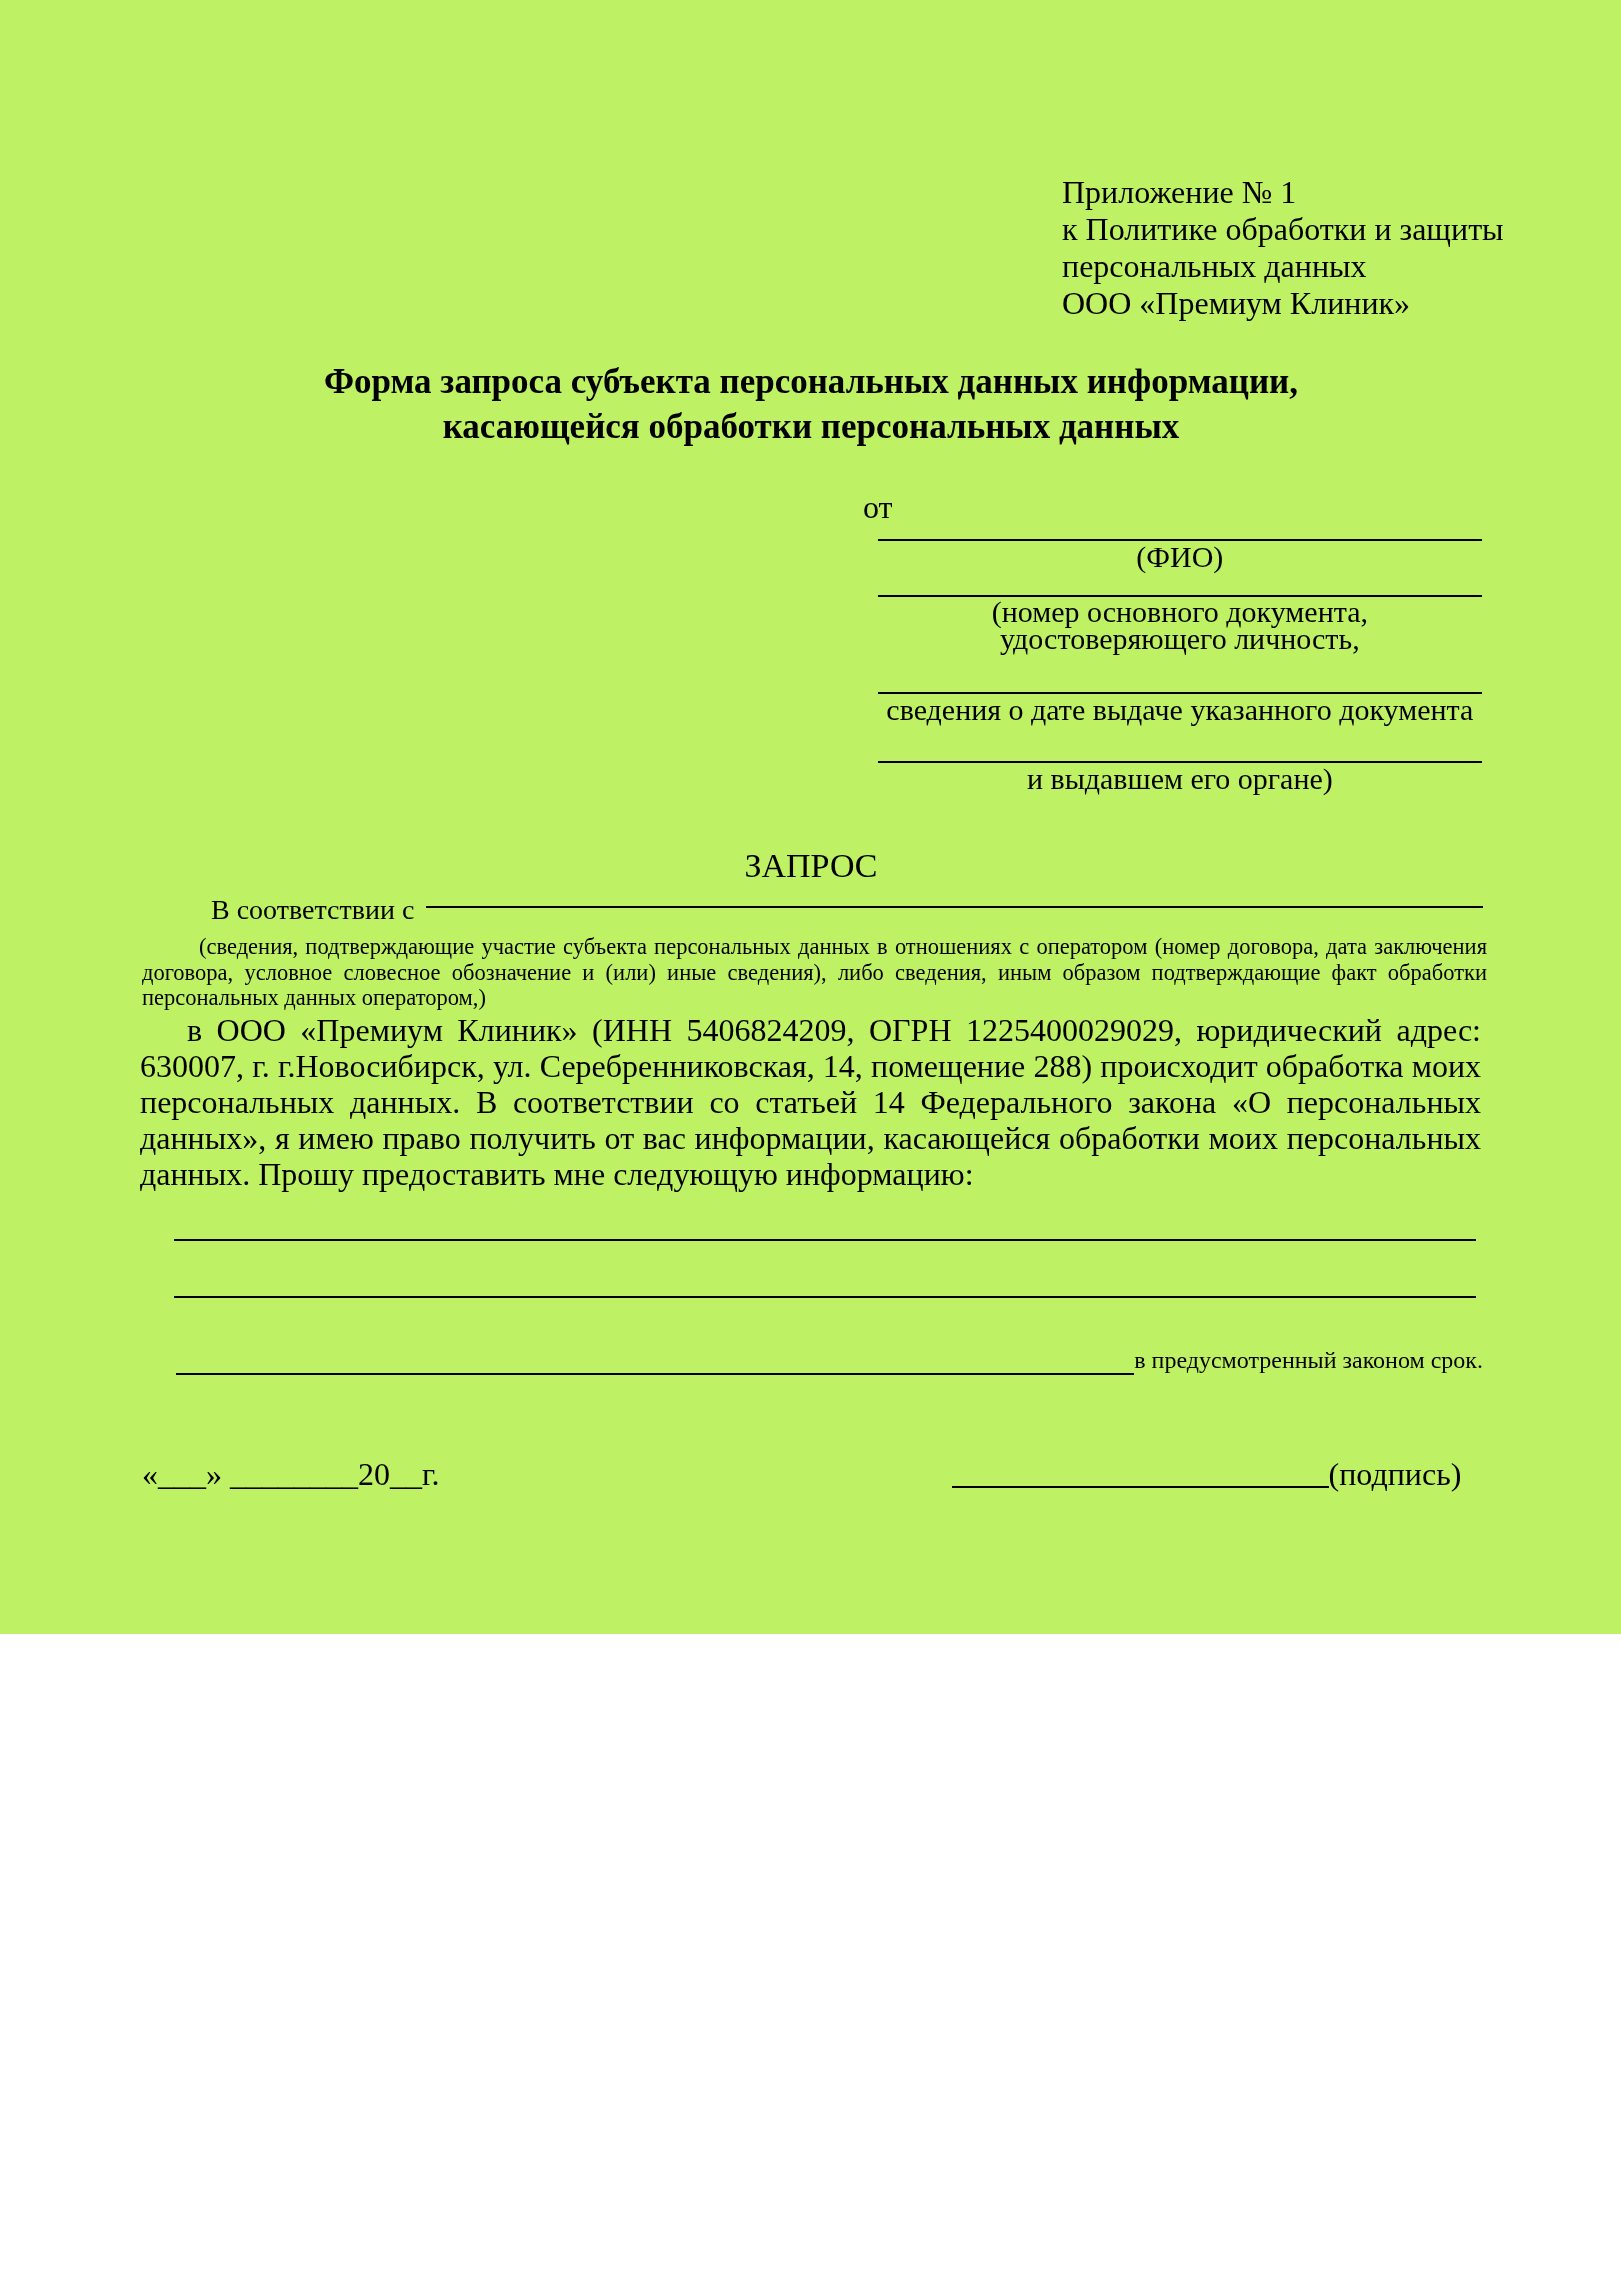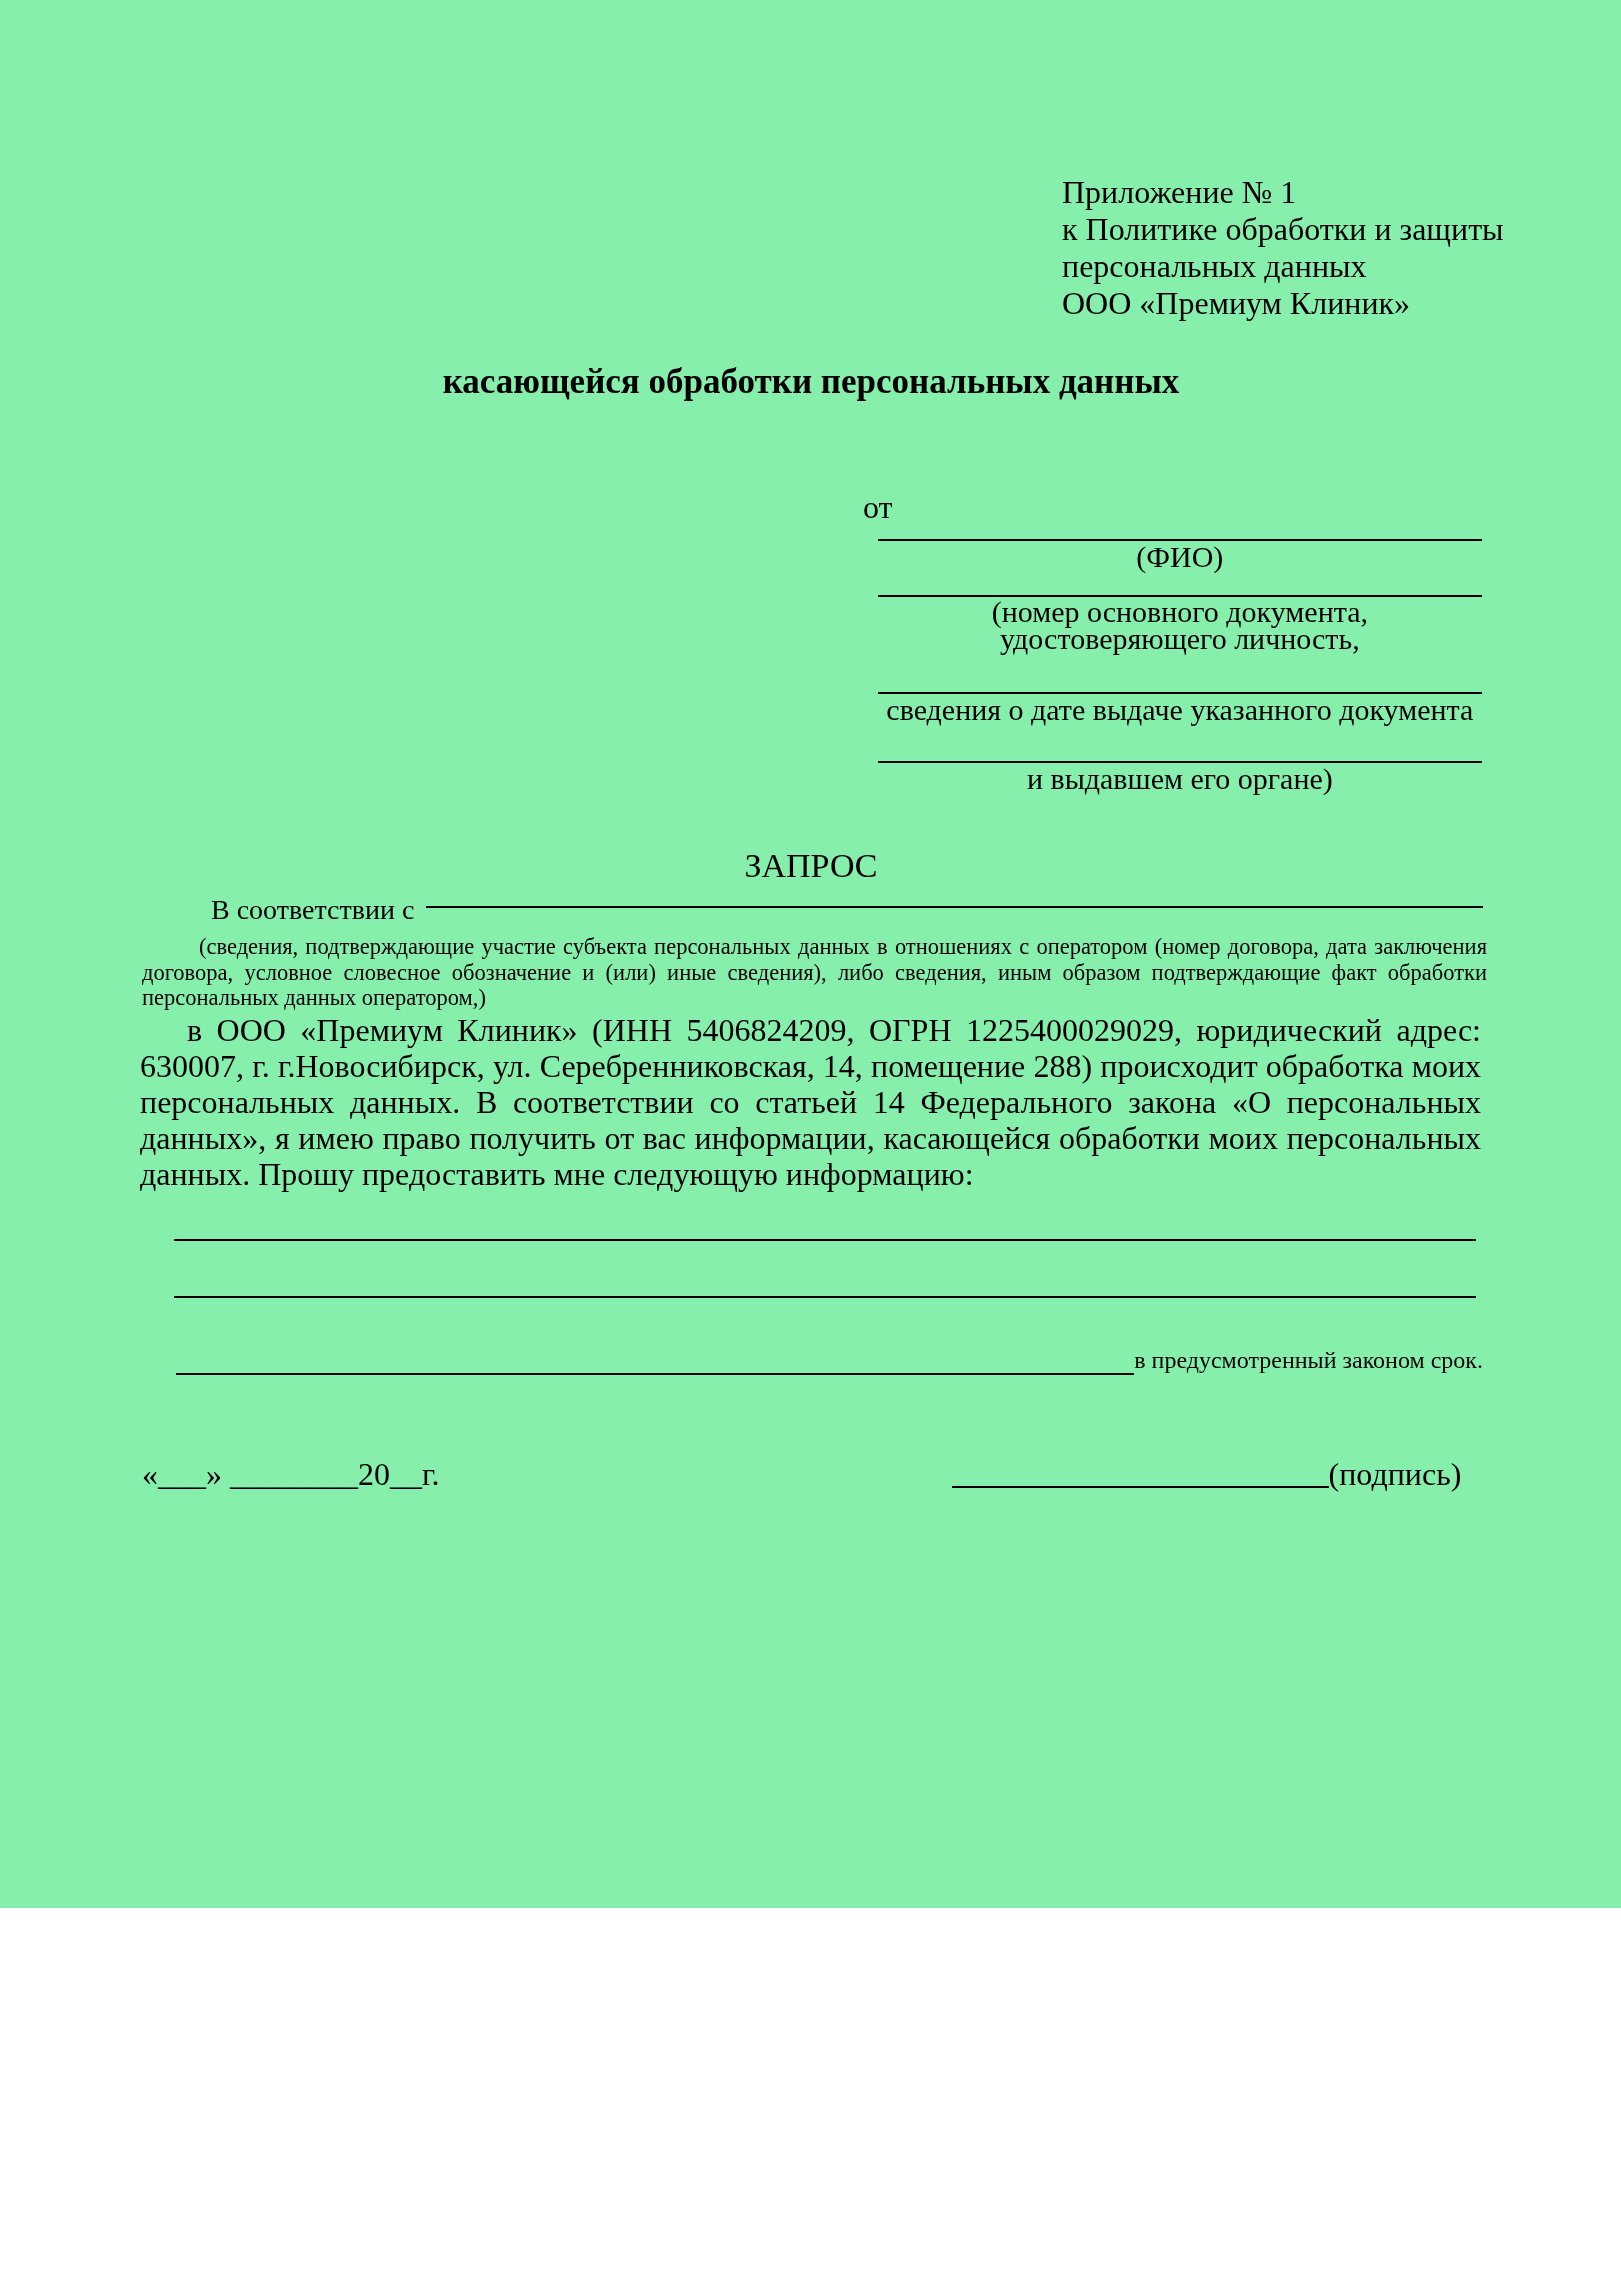--- a/index.html
+++ b/index.html
@@ -1,21 +1,21 @@
 <!DOCTYPE html>
 <html lang="ru"><head>
 <meta charset="utf-8">
 <style>
   * { margin: 0; padding: 0; box-sizing: border-box; }
   html, body { background: #ffffff; }
   .page {
     position: relative;
     width: 1621px;
-    height: 1908px;
-    background: #86efac;
+    height: 1634px;
+    background: #bef264;
     color: #000000;
     font-family: "Liberation Serif", "DejaVu Serif", serif;
     overflow: hidden;
     padding-left: 41px;
   }
 
   
   .appendix {
     position: absolute; left: 1062px; top: 174px;
     font-size: 32px; line-height: 37px;
@@ -104,20 +104,21 @@
 <div class="page">
 
   <div class="appendix">
     <div>Приложение № 1</div>
     <div>к Политике обработки и защиты</div>
     <div>персональных данных</div>
     <div>ООО «Премиум Клиник»</div>
   </div>
 
   <div class="doc-title">
+    <div>Форма запроса субъекта персональных данных информации,</div>
     <div>касающейся обработки персональных данных</div>
   </div>
 
   <div class="addressee">
     <div>от</div>
     <div class="blank b1"></div>
     <div class="cap">(ФИО)</div>
     <div class="blank b2"></div>
     <div class="cap">(номер основного документа, удостоверяющего личность,</div>
     <div class="blank b3"></div>

